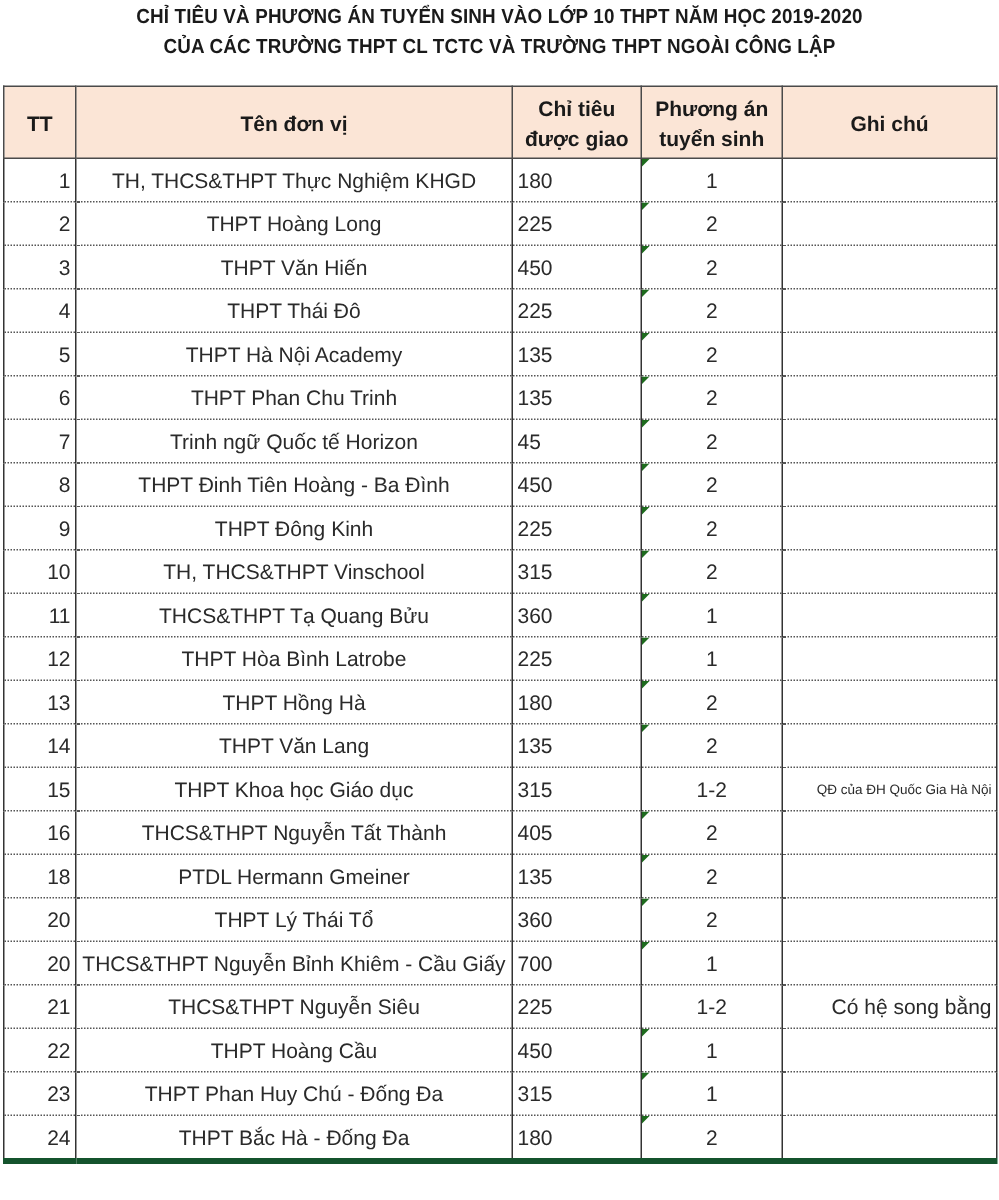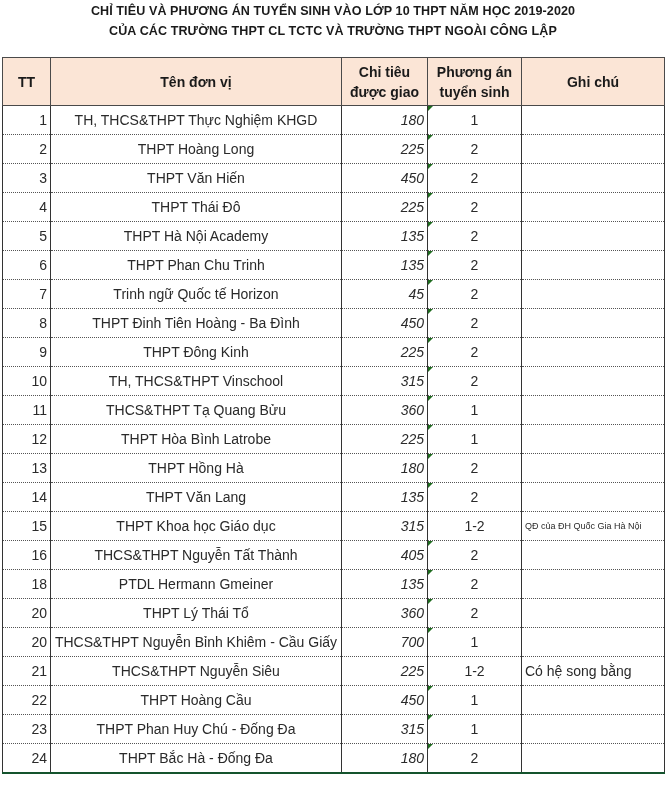--- a/index.html
+++ b/index.html
@@ -65,34 +65,34 @@
     border-left: 1px solid #333;
     border-right: 1px solid #333;
     border-bottom: 1px dotted #555;
     white-space: nowrap;
     overflow: hidden;
     vertical-align: middle;
     position: relative;
   }
   td.tt { text-align: right; padding-right: 2px; }
   td.name { text-align: center; padding-left: 3px; }
-  td.quota { text-align: right; font-style: italic; }
+  td.quota { text-align: left; }
   td.plan { text-align: center; }
-  td.note { text-align: left; font-size: 14px; }
+  td.note { text-align: right; font-size: 14px; }
   td.note.small { font-size: 9px; }
   td.plan .tri {
     position: absolute;
     left: 0;
     top: 0;
     width: 0; height: 0;
     border-top: 5px solid #1e6b1e;
     border-right: 5px solid transparent;
   }
   td.tt { border-left: 1px solid #333; }
-  tr.last td { border-bottom: 2px solid #14532d; margin-left: 46px; }
+  tr.last td { border-bottom: 4px solid #14532d; margin-left: 46px; }
 </style>
 </head>
 <body>
 
 <div class="title title-1">CHỈ TIÊU VÀ PHƯƠNG ÁN TUYỂN SINH VÀO LỚP 10 THPT NĂM HỌC 2019-2020</div>
 <div class="title title-2">CỦA CÁC TRƯỜNG THPT CL TCTC VÀ TRƯỜNG THPT NGOÀI CÔNG LẬP</div>
 
 <table class="grid">
   <colgroup>
     <col class="c-tt">

